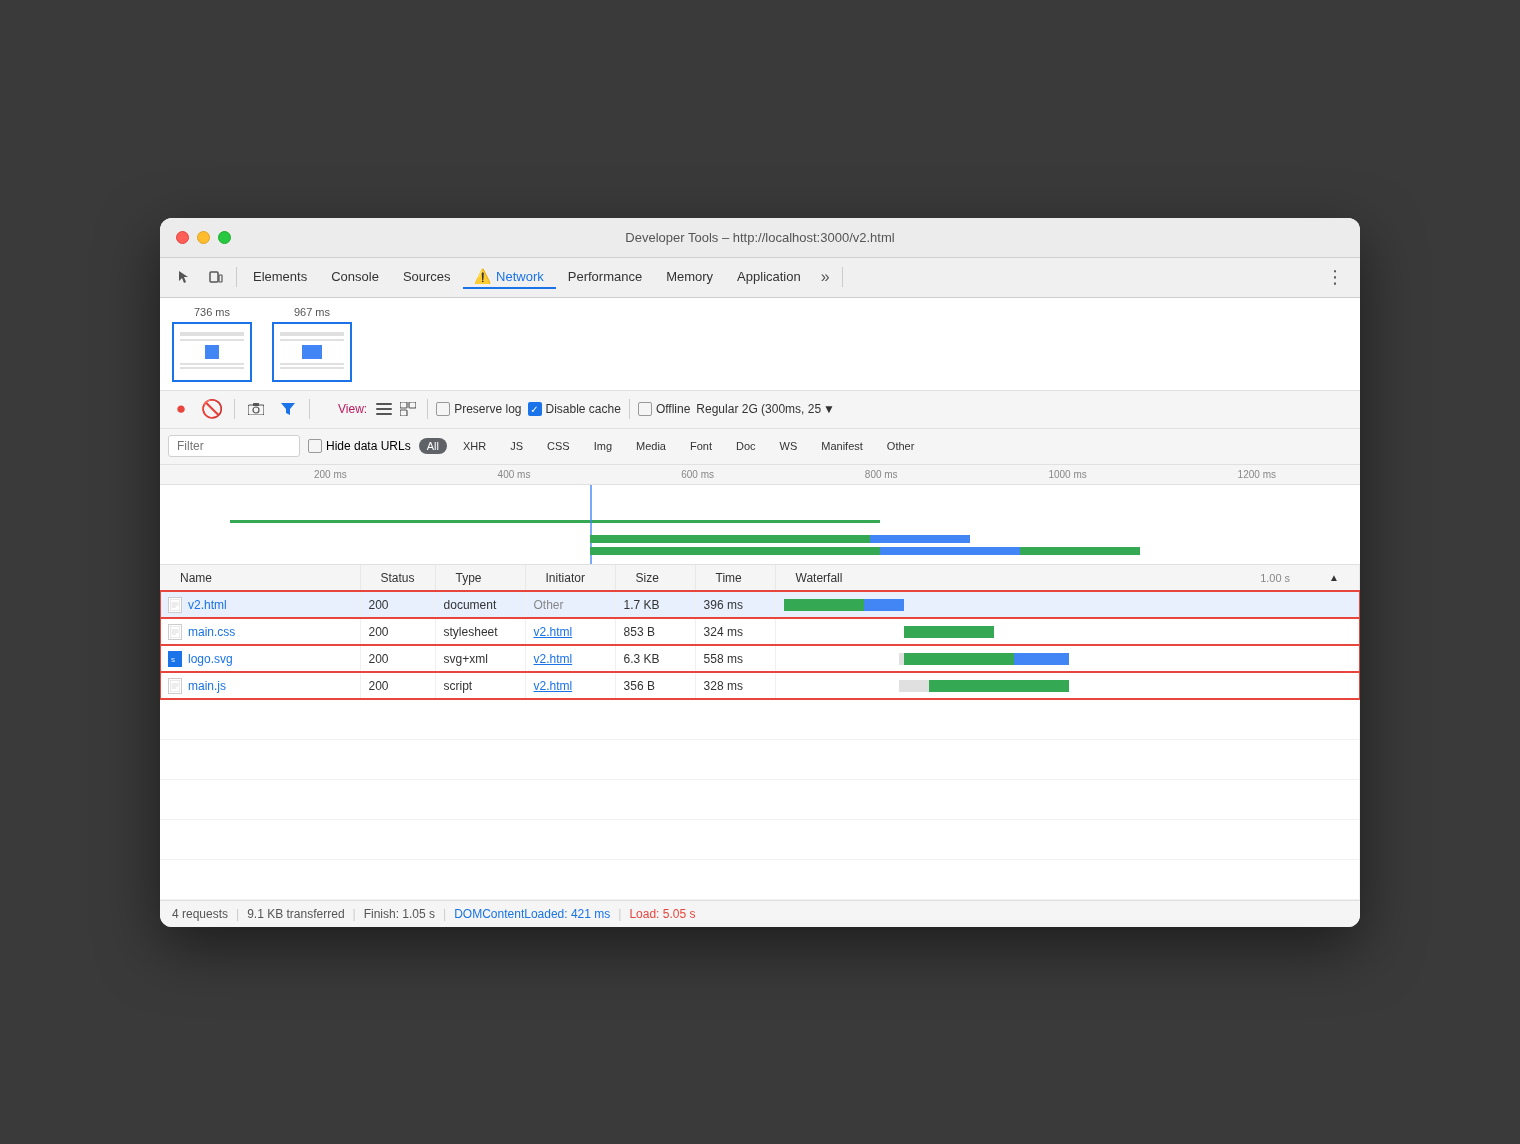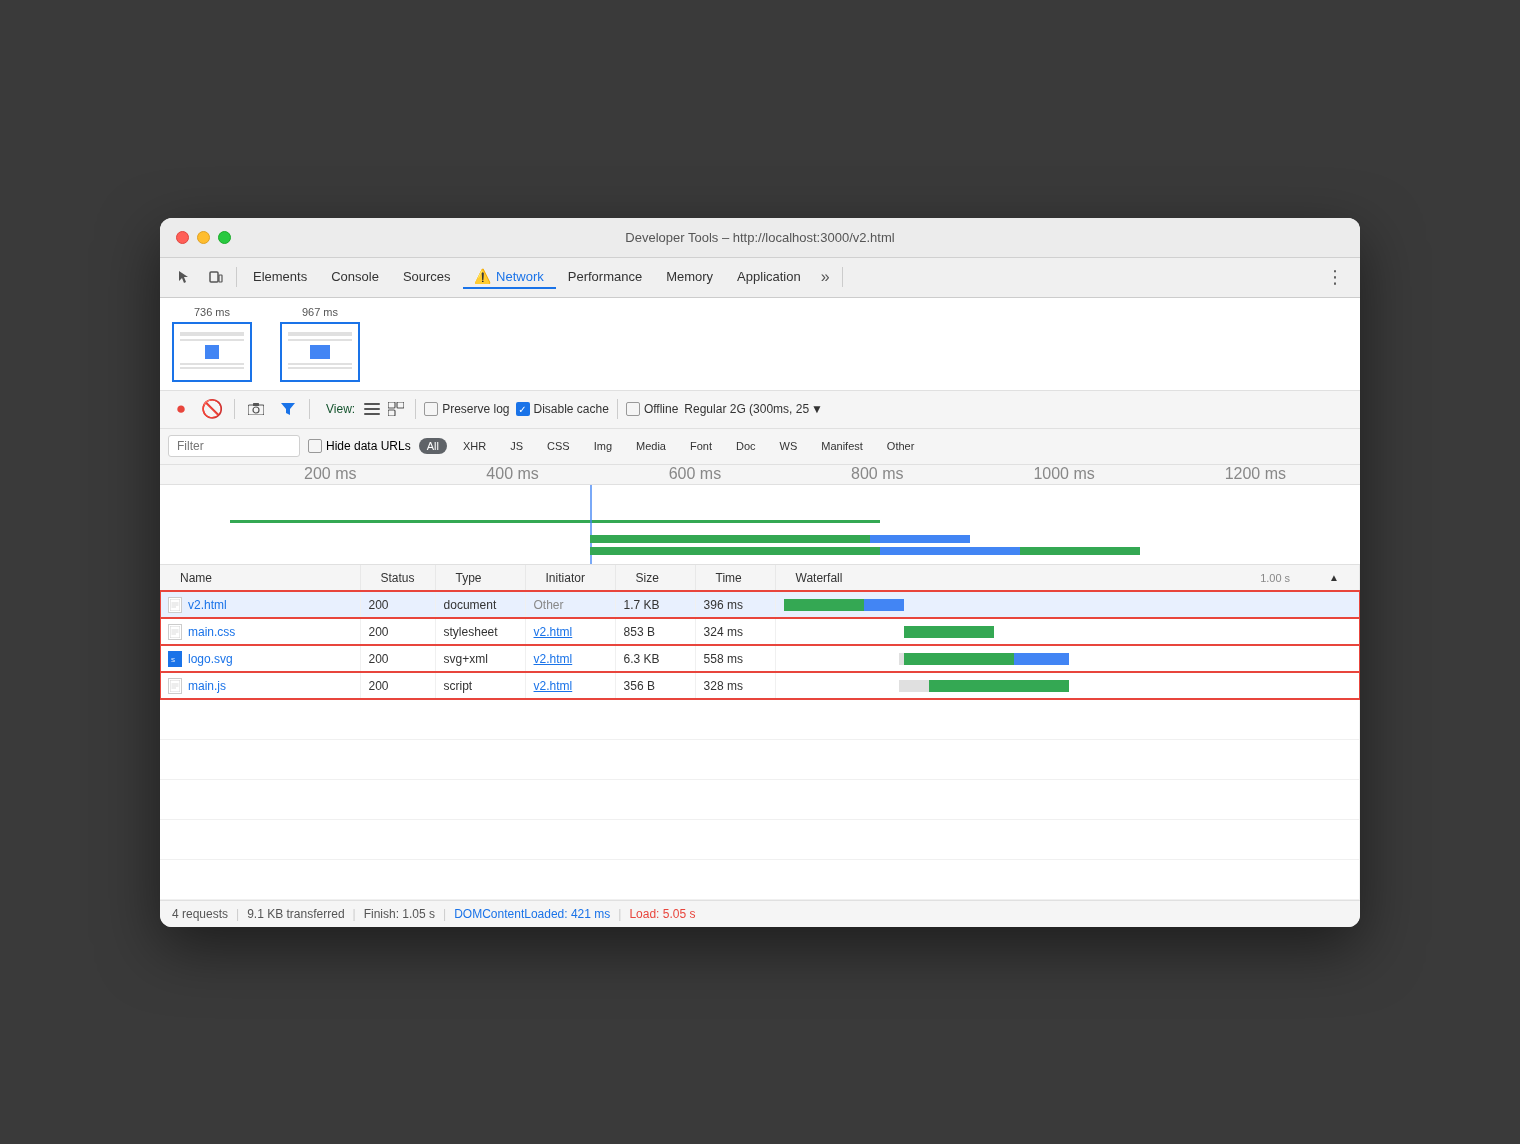--- a/index.html
+++ b/index.html
@@ -108,21 +108,21 @@
       align-items: center;
       font-size: 18px;
       cursor: pointer;
       color: #555;
     }
     .filmstrip {
       background: #fff;
       border-bottom: 1px solid #e0e0e0;
       padding: 8px 12px;
       display: flex;
-      gap: 28px;
+      gap: 20px;
     }
     .filmstrip-item {
       display: flex;
       flex-direction: column;
       align-items: center;
       gap: 4px;
     }
     .filmstrip-label {
       font-size: 11px;
       color: #555;
@@ -166,22 +166,22 @@
     .toolbar-btn.record { color: #e8453c; font-size: 16px; }
     .toolbar-btn.stop { color: #666; font-size: 18px; }
     .toolbar-separator {
       width: 1px;
       height: 20px;
       background: #ccc;
       margin: 0 2px;
     }
     .toolbar-label {
       font-size: 12px;
-      color: #14532d;
-      margin-left: 8px;
+      color: #be185d;
+      margin-left: 20px;
     }
     .toolbar-icons {
       display: flex;
       gap: 2px;
     }
     .view-icon {
       width: 22px;
       height: 22px;
       display: flex;
       align-items: center;
@@ -261,22 +261,22 @@
     .filter-pill.type {
       color: #333;
       background: none;
     }
     .timeline-ruler {
       background: #f5f5f5;
       border-bottom: 1px solid #e0e0e0;
       height: 20px;
       display: flex;
       align-items: center;
-      padding: 0 14px;
-      font-size: 16px;
+      padding: 0 24px;
+      font-size: 10px;
       color: #888;
       position: relative;
     }
     .ruler-marks {
       display: flex;
       width: 100%;
       justify-content: space-between;
       padding: 0 60px 0 130px;
     }
     .waterfall-timeline {

